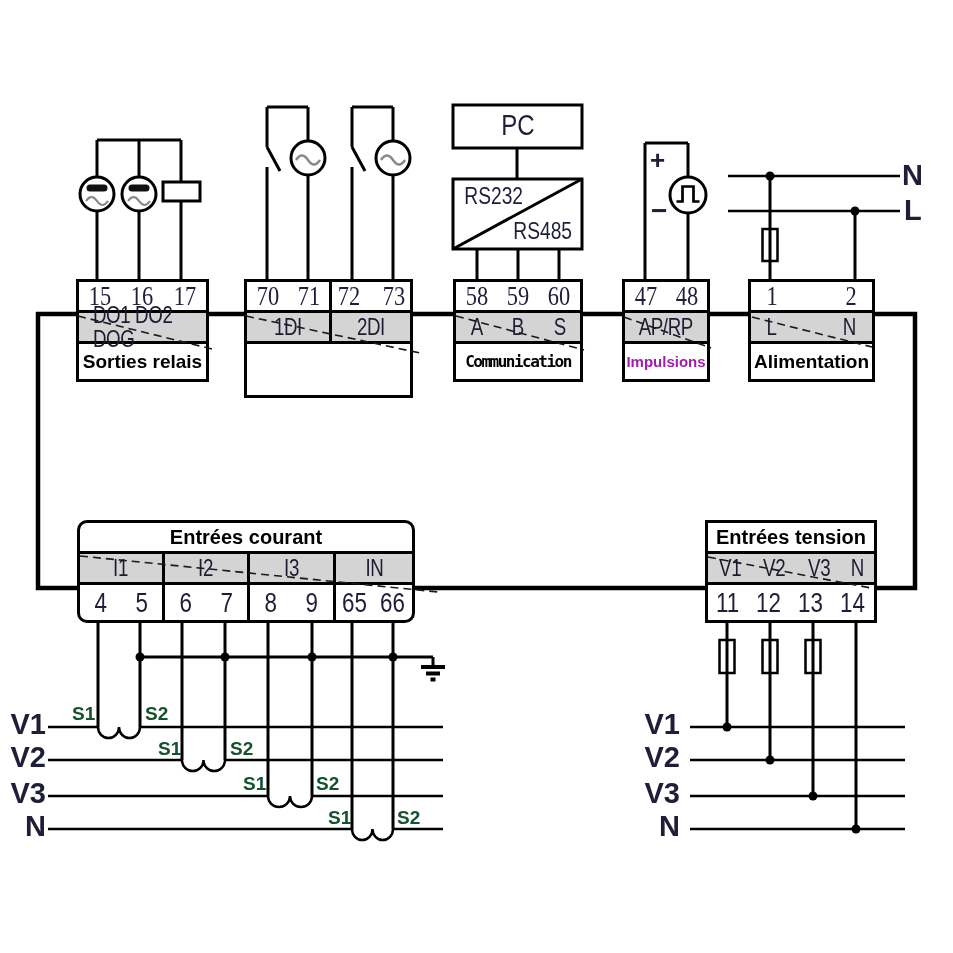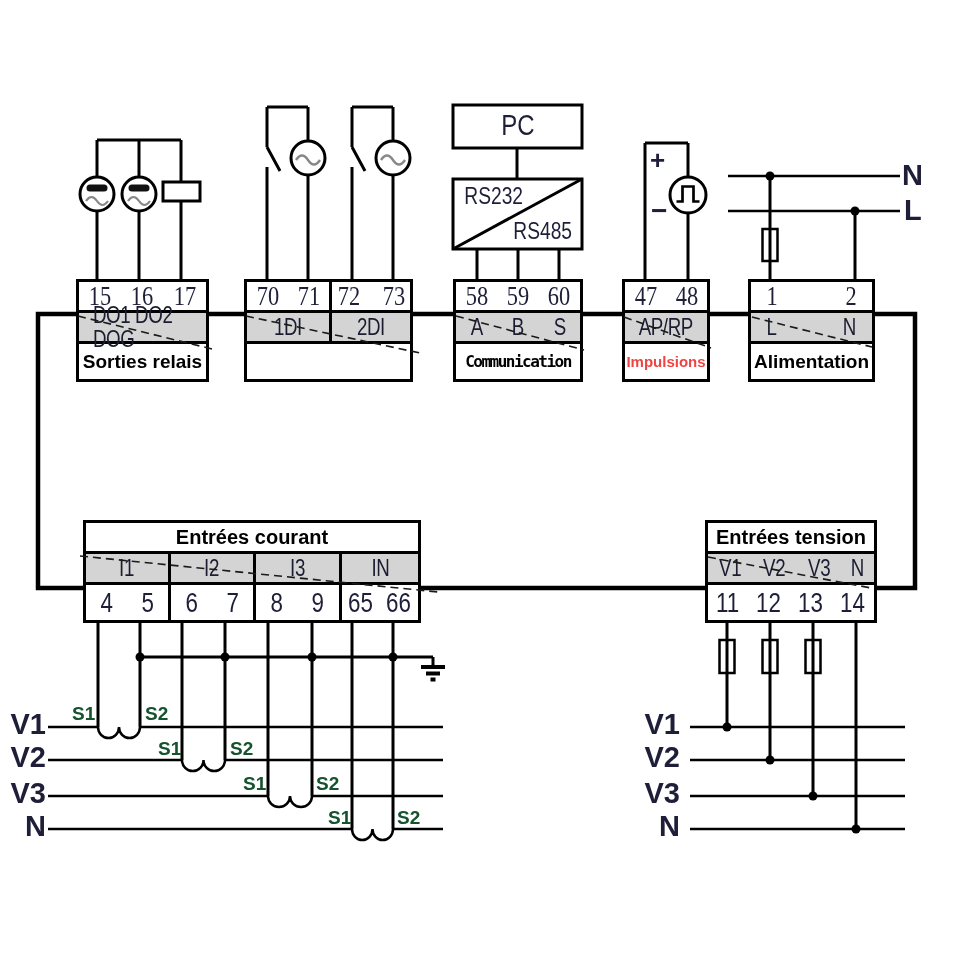--- a/index.html
+++ b/index.html
@@ -14,21 +14,21 @@
   .labelrow{flex:1;}
   .b-title{height:31px;border-bottom:3px solid #000;}
   .b-gray{height:31px;background:#d4d4d4;border-bottom:3px solid #000;}
   .b-num{flex:1;justify-content:space-around;}
   .cells{display:flex;width:100%;height:100%;}
   .cell{flex:none;display:flex;align-items:center;justify-content:space-around;box-sizing:border-box;height:100%;}
   .cdiv{border-right:3px solid #000;}
   .num{font-size:28px;font-weight:400;color:#1e1e38;display:inline-block;transform:scaleX(0.8);line-height:1;}
   .tlab{font-size:24px;font-weight:400;color:#1c1c30;display:inline-block;transform:scaleX(0.78);letter-spacing:-0.5px;line-height:1;}
   .fr{font-weight:700;font-size:19px;color:#000;white-space:nowrap;}
-  .fr-sm{font-weight:700;font-size:15px;color:#ef4444;white-space:nowrap;}
+  .fr-sm{font-weight:700;font-size:15px;color:#a21caf;white-space:nowrap;}
   .fr-lg{font-weight:700;font-size:20px;color:#000;white-space:nowrap;}
   .mono{font-family:"DejaVu Sans Mono",monospace;font-weight:700;font-size:16px;letter-spacing:-1.5px;color:#000;white-space:nowrap;}
   .txt{position:absolute;line-height:1;white-space:nowrap;}
   .narrow{display:inline-block;transform:scaleX(0.8);}
   .phase{font-size:29px;font-weight:700;color:#1e1e38;text-align:right;}
   .sct{font-size:19px;font-weight:700;color:#14532d;}
   .sign{font-size:26px;font-weight:700;color:#1e1e38;}
 </style>
 </head>
 <body>
@@ -131,21 +131,21 @@
       <span class="num">17</span>
     </div>
     <div class="row grayrow">
       <span class="tlab">DO1 DO2 DOG</span>
     </div>
     <div class="row labelrow">
       <span class="fr">Sorties relais</span>
     </div>
   </div>
 
-  <div class="block" style="left:244px;top:279px;width:169px;height:103px;">
+  <div class="block" style="left:244px;top:279px;width:169px;height:119px;">
     <div class="row numrow" style="justify-content:flex-start;padding:0;">
       <div class="cells">
         <div class="cell cdiv" style="width:85px;">
           <span class="num">70</span>
           <span class="num">71</span>
         </div>
         <div class="cell" style="flex:1;gap:12px;">
           <span class="num">72</span>
           <span class="num">73</span>
         </div>
@@ -199,21 +199,21 @@
     </div>
     <div class="row grayrow" style="justify-content:space-between;padding:0 14px;">
       <span class="tlab">L</span>
       <span class="tlab">N</span>
     </div>
     <div class="row labelrow">
       <span class="fr">Alimentation</span>
     </div>
   </div>
 
-  <div class="block" style="left:83px;top:520px;width:338px;height:103px;">
+  <div class="block" style="left:77px;top:520px;width:338px;height:103px;border-radius:10px;">
     <div class="row b-title">
       <span class="fr-lg">Entrées courant</span>
     </div>
     <div class="row b-gray" style="padding:0;">
       <div class="cells">
         <div class="cell cdiv" style="width:85px;">
             <span class="tlab">I1</span>
           </div>
         <div class="cell cdiv" style="width:85px;">
             <span class="tlab">I2</span>

